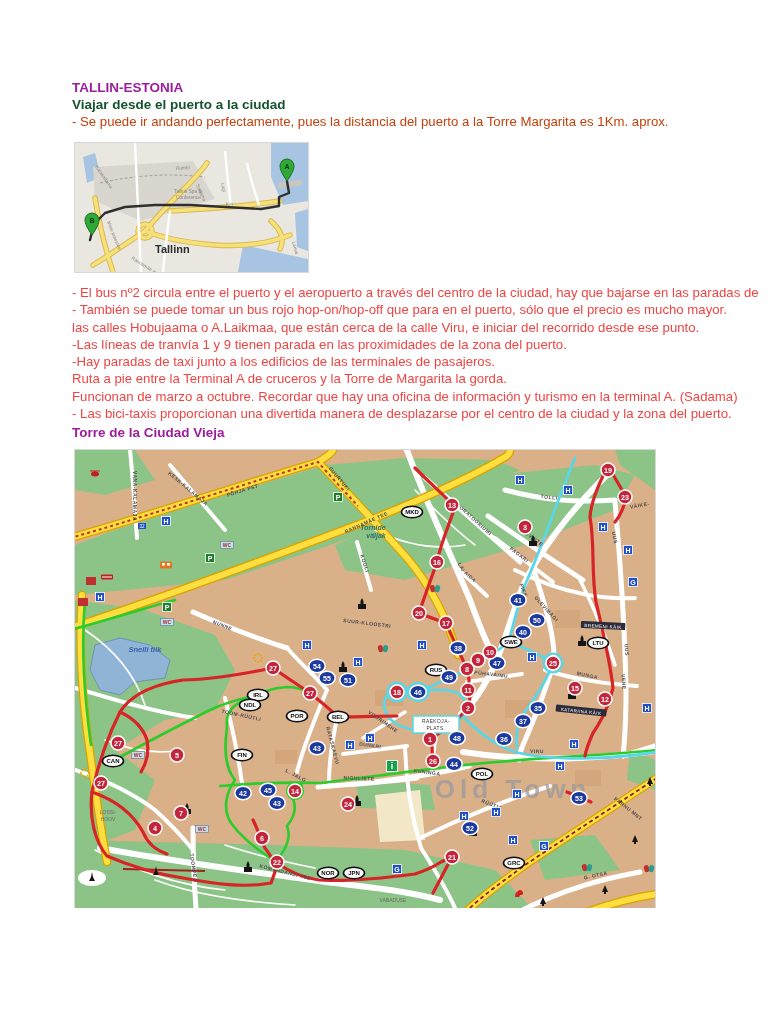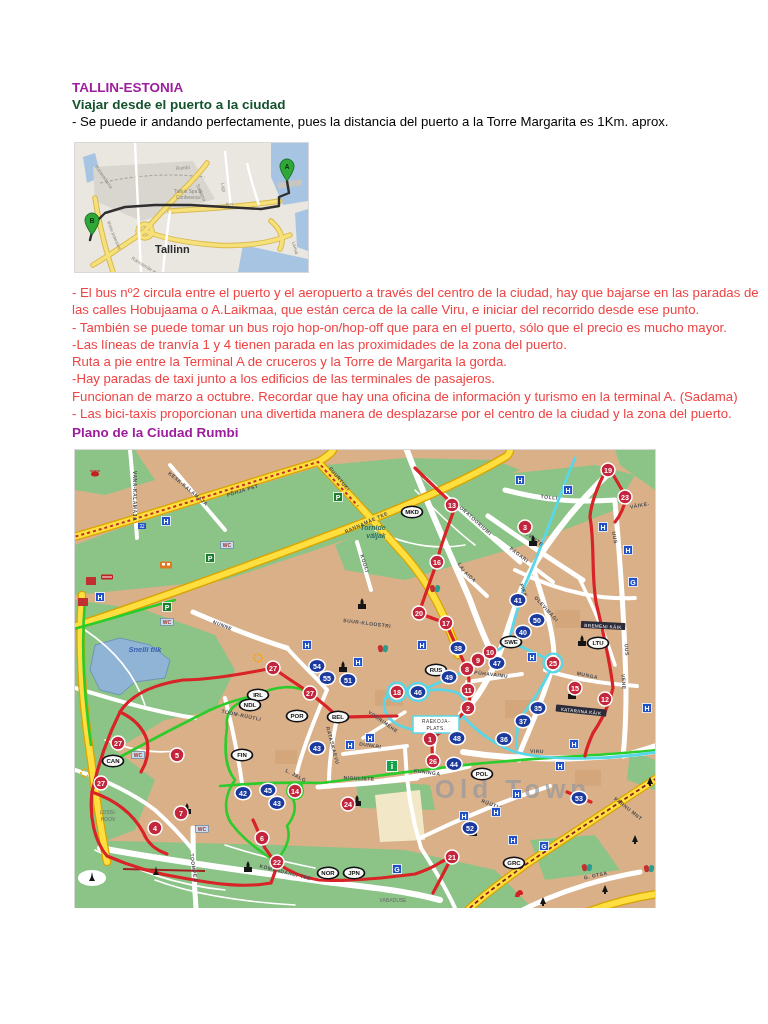--- a/index.html
+++ b/index.html
@@ -1,19 +1,19 @@
 <!DOCTYPE html>
 <html><head>
 <meta charset="utf-8">
 <style>
   html,body{margin:0;padding:0;background:#fff;}
   #page{position:relative;width:768px;height:908px;background:#fff;overflow:hidden;
         font-family:"Liberation Sans",sans-serif;color:#3a3a3a;}
   .h-mag{position:absolute;left:72px;font-size:13.5px;font-weight:bold;color:#9c1e9c;white-space:nowrap;}
-  .bodyline{position:absolute;left:72px;font-size:13.2px;color:#000000;white-space:nowrap;}
+  .bodyline{position:absolute;left:72px;font-size:13.2px;color:#c2410c;white-space:nowrap;}
   #para{position:absolute;left:72px;top:284px;font-size:13.2px;line-height:17.3px;color:#ef4444;}
   #para div{white-space:nowrap;}
   .mapbox{position:absolute;box-shadow:0 0 0 1px #d8d8d8;}
   svg text{font-family:"Liberation Sans",sans-serif;}
   .rt{fill:none;stroke-linecap:round;stroke-linejoin:round;}
   .street{stroke:#ffffff;fill:none;stroke-linecap:round;}
   .ppath{stroke:#ffffff;fill:none;stroke-width:1.6;stroke-linecap:round;}
 </style>
 </head>
 <body>
@@ -80,30 +80,30 @@
           <g transform="translate(17,89)">
             <path d="M0,3 C-5,-4 -7,-9 -7,-12 A7,7 0 1 1 7,-12 C7,-9 5,-4 0,3 Z" fill="#2fa838" stroke="#1a6e22" stroke-width="1"></path>
             <text y="-9" text-anchor="middle" font-size="7" font-weight="bold" fill="#0d3d14">B</text>
           </g>
         </g>
     </svg>
   </div>
 
   <div id="para">
     <div>- El bus nº2 circula entre el puerto y el aeropuerto a través del centro de la ciudad, hay que bajarse en las paradas de</div>
+    <div>- También se puede tomar un bus rojo hop-on/hop-off que para en el puerto, sólo que el precio es mucho mayor.</div>
     <div>las calles Hobujaama o A.Laikmaa, que están cerca de la calle Viru, e iniciar del recorrido desde ese punto.</div>
-    <div>- También se puede tomar un bus rojo hop-on/hop-off que para en el puerto, sólo que el precio es mucho mayor.</div>
-    <div>-Las líneas de tranvía 1 y 4 tienen parada en las proximidades de la zona del puerto.</div>
+    <div>-Las líneas de tranvía 1 y 9 tienen parada en las proximidades de la zona del puerto.</div>
+    <div>-Hay paradas de taxi junto a los edificios de las terminales de pasajeros.</div>
     <div>Ruta a pie entre la Terminal A de cruceros y la Torre de Margarita la gorda.</div>
-    <div>-Hay paradas de taxi junto a los edificios de las terminales de pasajeros.</div>
     <div>Funcionan de marzo a octubre. Recordar que hay una oficina de información y turismo en la terminal A. (Sadama)</div>
     <div>- Las bici-taxis proporcionan una divertida manera de desplazarse por el centro de la ciudad y la zona del puerto.</div>
   </div>
 
-  <div class="h-mag" style="top: 425px; color: rgb(156, 30, 156);">Plano de la Ciudad Rumbi</div>
+  <div class="h-mag" style="top: 425px; color: rgb(156, 30, 156);">Torre de la Ciudad Vieja</div>
 
   <div class="mapbox" style="left:75px;top:450px;width:580px;height:461px">
     <svg width="580" height="461" viewBox="0 0 580 461">
       <rect width="580" height="461" fill="#d9b088"></rect>
       <g fill="#cc9a6c" opacity="0.45">
         <rect x="390" y="60" width="30" height="20" transform="rotate(10 405 70)"></rect>
         <rect x="480" y="160" width="25" height="18"></rect>
           <rect x="300" y="240" width="28" height="16"></rect>
         <rect x="200" y="300" width="22" height="14"></rect>
           <rect x="430" y="250" width="30" height="18"></rect>

